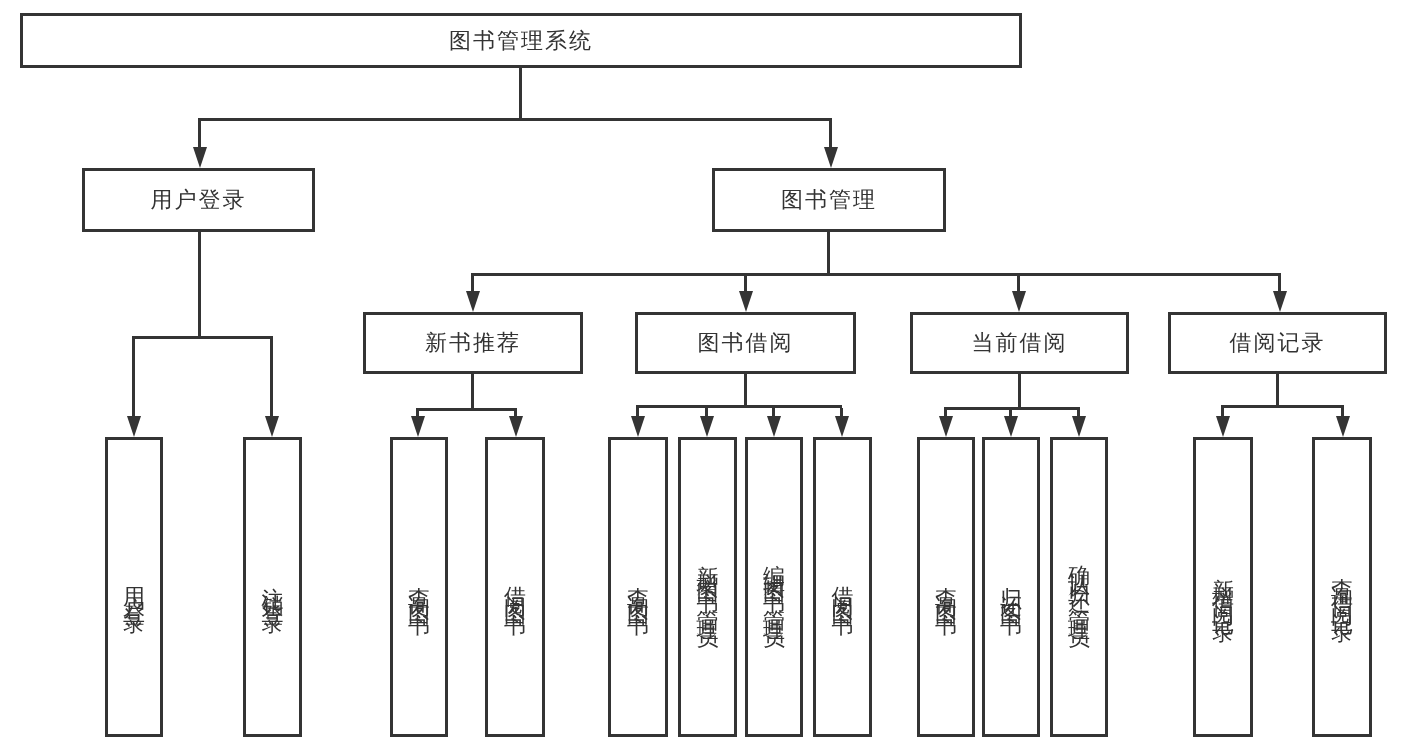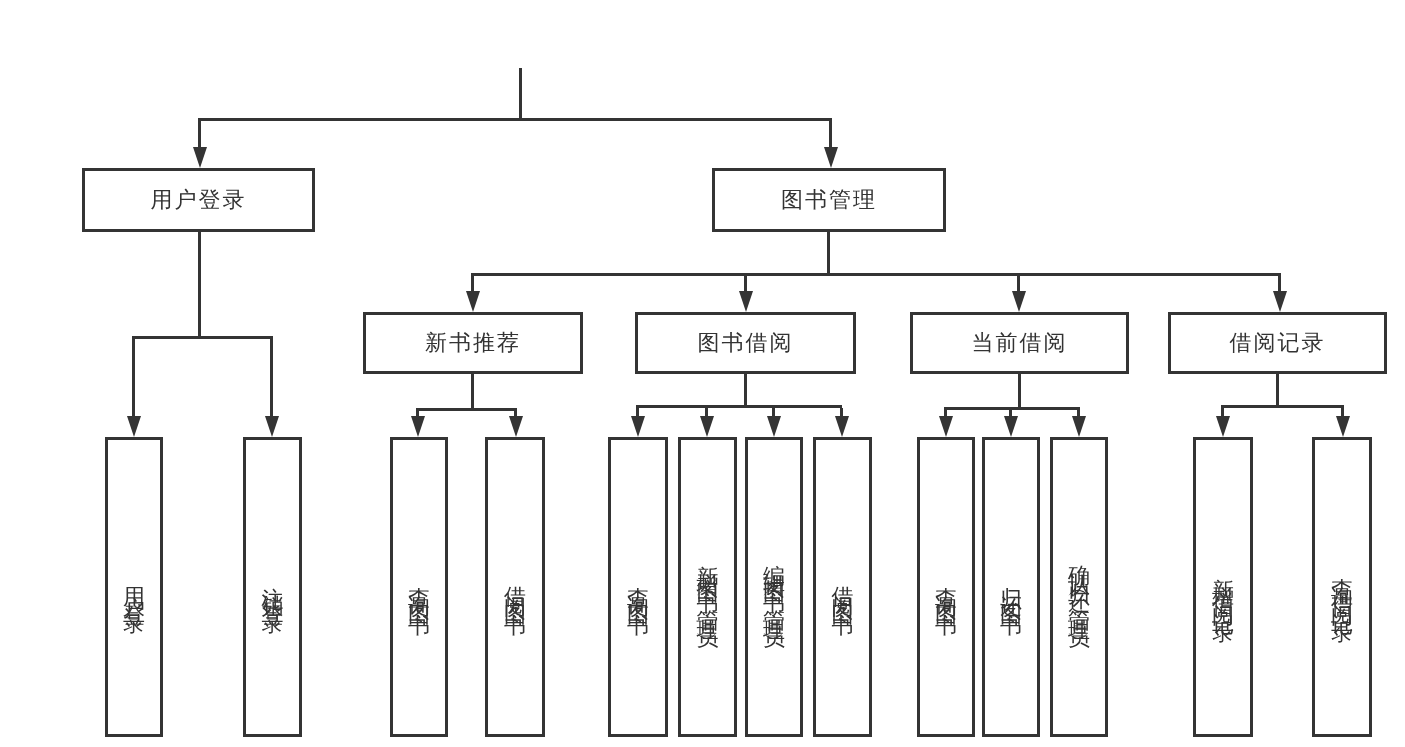--- a/index.html
+++ b/index.html
@@ -52,20 +52,23 @@
     letter-spacing:1px;
     color:#b5b5b5;
     white-space:nowrap;
   }
 </style>
 </head>
 <body>
 
 <div id="canvas">
 
+  <div class="box" style="left:20px;top:13px;width:1002px;height:55px;">
+    <span class="h-label">图书管理系统</span>
+  </div>
 
   <div class="box" style="left:82px;top:168px;width:233px;height:64px;">
     <span class="h-label">用户登录</span>
   </div>
 
   <div class="box" style="left:712px;top:168px;width:234px;height:64px;">
     <span class="h-label">图书管理</span>
   </div>
 
   <div class="box" style="left:363px;top:312px;width:220px;height:62px;text-align:right;">

